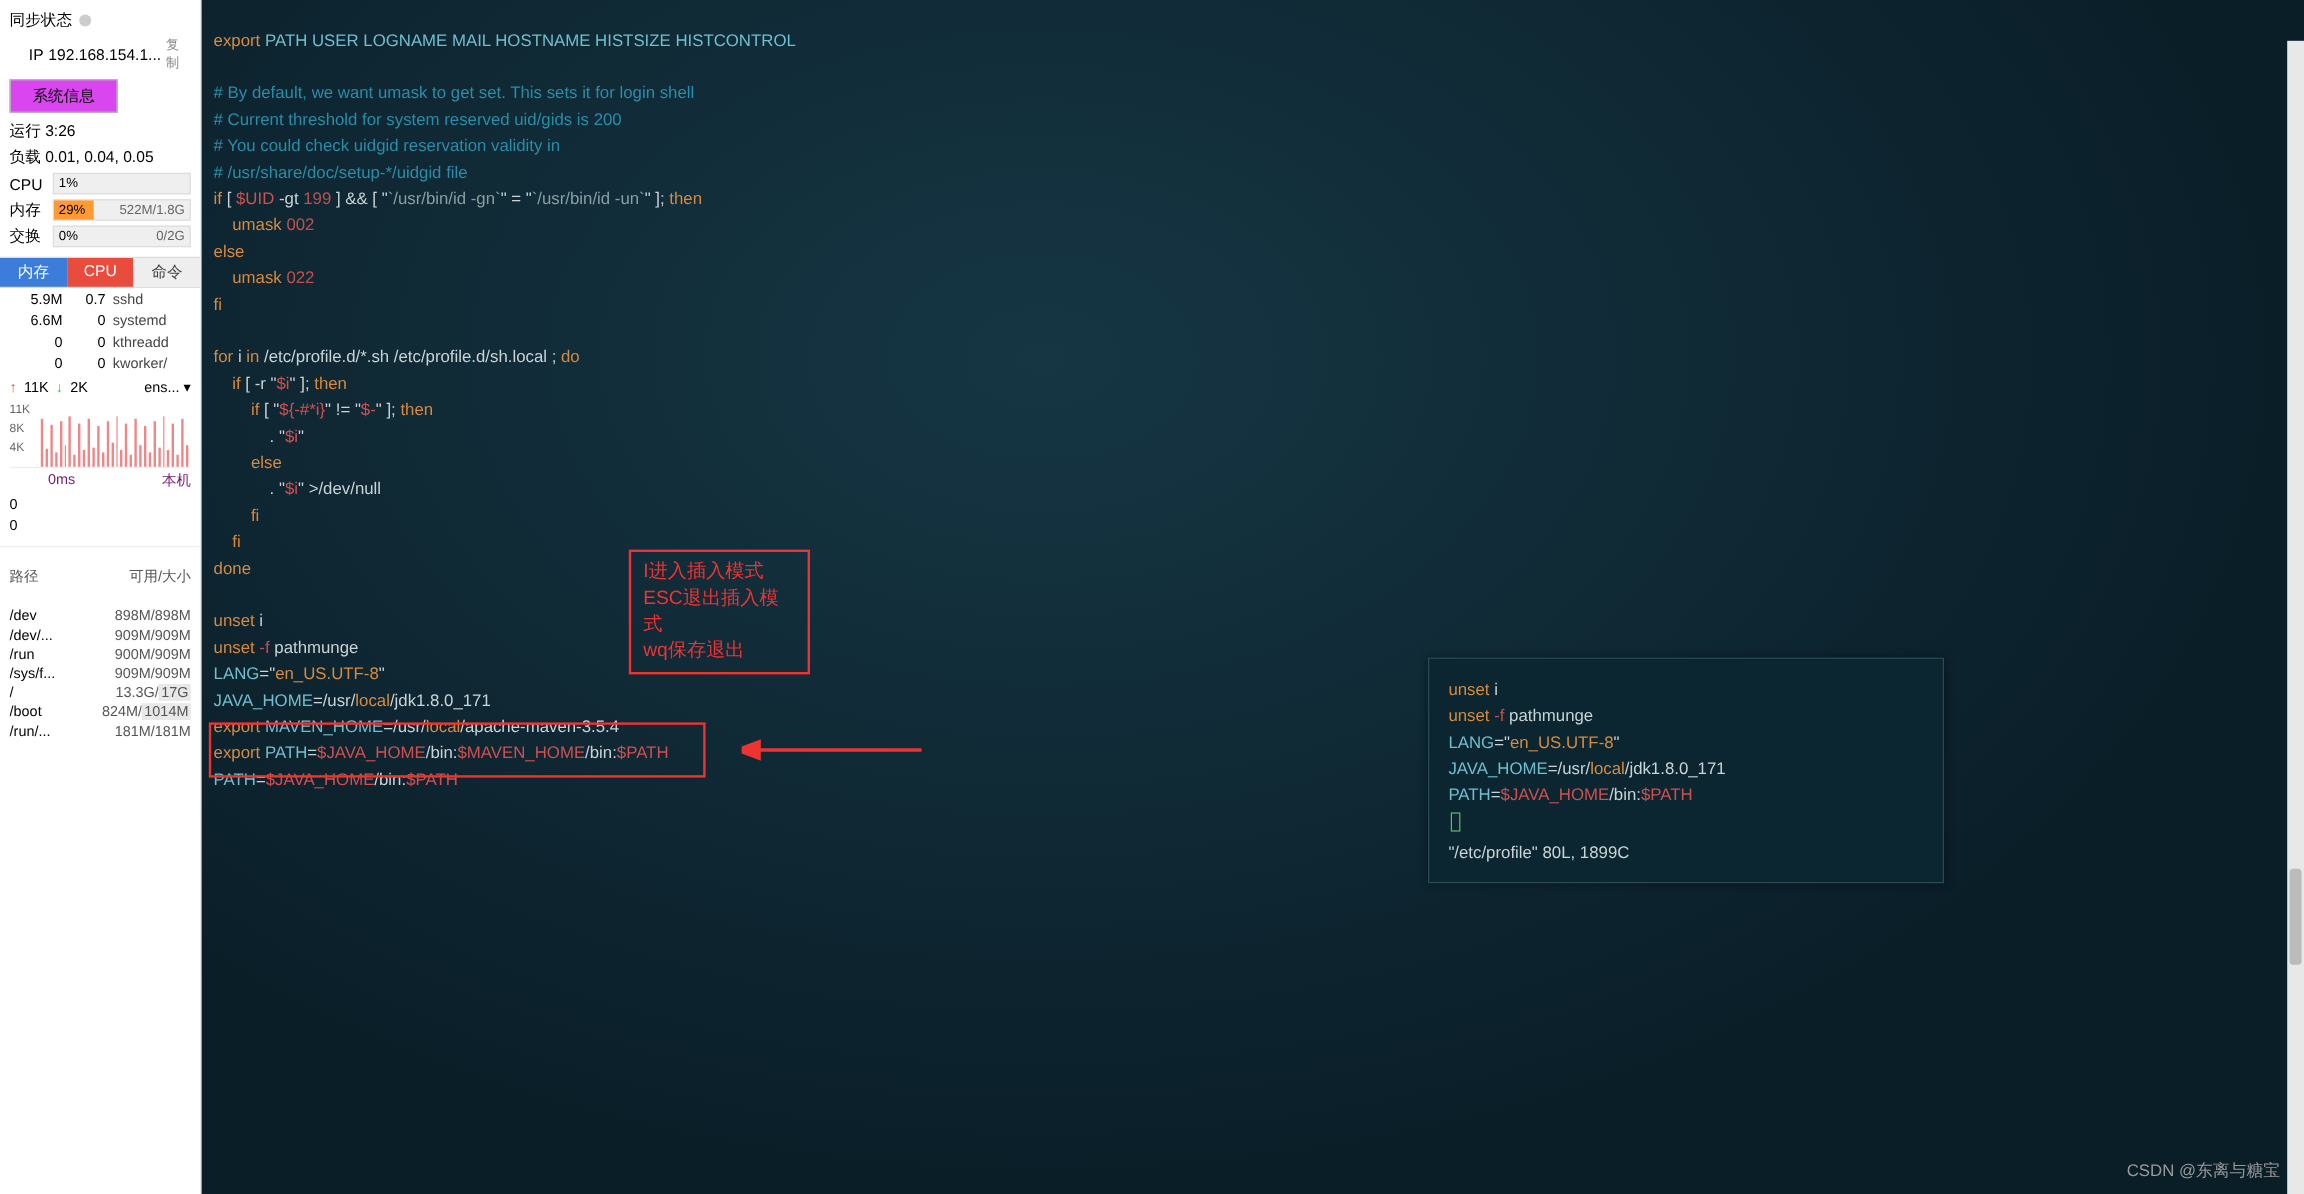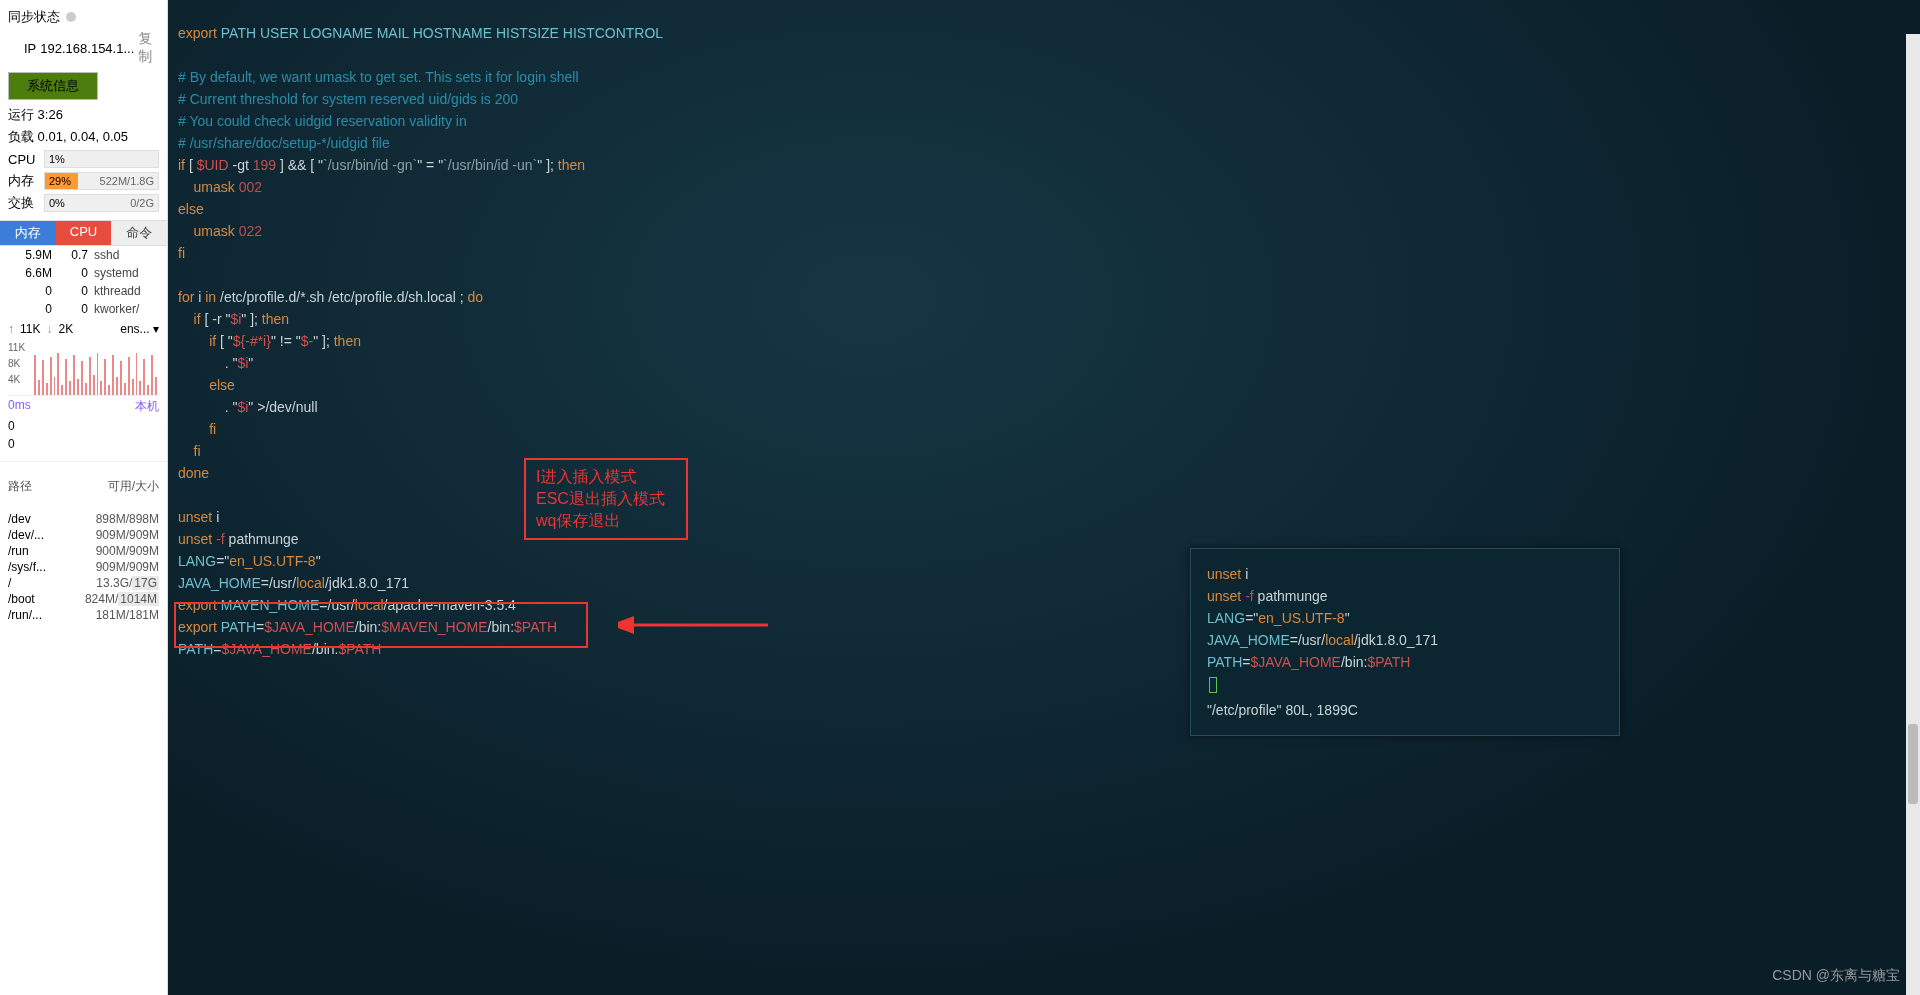--- a/index.html
+++ b/index.html
@@ -4,22 +4,22 @@
 <style>
 * { margin:0; padding:0; box-sizing:border-box; font-family:"Microsoft YaHei",Arial,sans-serif; }
 body { width:1920px; height:995px; background:#f5f5f5; overflow:hidden; position:relative; }
 .container { display:flex; height:100%; }
 
 
 .sidebar { width:168px; background:#fff; border-right:1px solid #ddd; font-size:13px; padding-top:6px; }
 .status-dot { width:10px; height:10px; border-radius:50%; background:#ccc; display:inline-block; }
 .sync-row { display:flex; align-items:center; gap:6px; padding:2px 8px; }
 .ip-row { padding:2px 24px; display:flex; align-items:center; gap:4px; }
-.copy-link { color:#888; font-size:14px;font-family:Liberation Mono, monospace; }
-.sys-btn { margin:4px 8px; padding:4px 18px; border:1px solid #bbb; background:#4d7c0f; cursor:pointer; font-size:13px;text-align:center; }
+.copy-link { color:#888; font-size:11px;font-family:Liberation Mono, monospace; }
+.sys-btn { margin:4px 8px; padding:4px 18px; border:1px solid #bbb; background:#d946ef; cursor:pointer; font-size:13px;text-align:center; }
 .statline { padding:2px 8px; font-size:13px; }
 .metric-row { display:flex; align-items:center; gap:6px; padding:2px 8px; font-size:13px; }
 .metric-row .label { width:30px; }
 .bar-box { flex:1; height:18px; background:#efefef; border:1px solid #ddd; position:relative; display:flex; align-items:center; }
 .bar-fill { position:absolute; left:0; top:0; bottom:0; background:#ff9933; }
 .bar-text { position:relative; z-index:1; font-size:11px; padding-left:4px; }
 .bar-right { position:absolute; right:4px; font-size:11px; color:#666; z-index:1; }
 
 .tab-header { display:flex; background:#f0f0f0; border-top:1px solid #ddd; border-bottom:1px solid #ddd; margin-top:6px; font-size:13px; }
 .tab-header .tab { flex:1; text-align:center; padding:3px 0; }
@@ -36,21 +36,21 @@
 .net-row { display:flex; align-items:center; gap:6px; padding:4px 8px; font-size:12px; }
 .up-arrow { color:#d9534f; }
 .down-arrow { color:#5cb85c; }
 .iface { margin-left:auto; }
 .chart { height:56px; margin:0 8px; background:linear-gradient(#fff,#fff); border-bottom:1px solid #eee; position:relative; }
 .chart .ylabels { position:absolute; left:0; top:0; font-size:10px; color:#666; line-height:16px; }
 .chart .bars { position:absolute; left:26px; right:2px; bottom:0; height:52px; display:flex; align-items:flex-end; gap:2px; }
 .chart .bars span { width:3px; background:#e88; }
 
 .latency-row { display:flex; padding:2px 8px; font-size:12px; justify-content:space-between; }
-.latency-row .lh { color:#8b5cf6; }
+.latency-row .lh { color:#701a75;margin-left:32px; }
 
 .disk-header { display:flex; padding:16px 8px; font-size:12px; border-top:1px solid #eee; margin-top:8px; color:#555; }
 .disk-header .d1{flex:1;} .disk-header .d2{width:90px; text-align:right;}
 .disk-row { display:flex; padding:1px 8px; font-size:12px; }
 .disk-row .d1{flex:1; overflow:hidden; white-space:nowrap;} .disk-row .d2{width:90px; text-align:right; color:#555;}
 .hl-gray { background:#e8e8e8; padding:0 2px; }
 
 
 .main { flex:1; background:#eaeaea; position:relative; display:flex; flex-direction:column; }
 .tabbar { height:34px; background:#f4f4f4; display:flex; align-items:center; padding:0 6px; gap:6px; border-bottom:1px solid #ccc; }
@@ -255,21 +255,21 @@
           <span class="d2">181M/181M</span>
         </div>
       </div>
   </div>
 
   <div class="main">
 
     <div class="terminal">
       <pre id="term-code"><div><span class="kw-export">export</span><span class="kw-white"> </span><span class="kw-var">PATH USER LOGNAME MAIL HOSTNAME HISTSIZE HISTCONTROL</span></div><div>&nbsp;</div><div><span class="kw-comment"># By default, we want umask to get set. This sets it for login shell</span></div><div><span class="kw-comment"># Current threshold for system reserved uid/gids is 200</span></div><div><span class="kw-comment"># You could check uidgid reservation validity in</span></div><div><span class="kw-comment"># /usr/share/doc/setup-*/uidgid file</span></div><div><span class="kw-ctrl">if</span><span class="kw-white"> [ </span><span class="kw-envvar">$UID</span><span class="kw-white"> -gt </span><span class="kw-num">199</span><span class="kw-white"> ] &amp;&amp; [ "</span><span class="kw-path">`/usr/bin/id -gn`</span><span class="kw-white">" = "</span><span class="kw-path">`/usr/bin/id -un`</span><span class="kw-white">" ]; </span><span class="kw-ctrl">then</span></div><div><span class="kw-white">    </span><span class="kw-ctrl">umask</span><span class="kw-white"> </span><span class="kw-num">002</span></div><div><span class="kw-ctrl">else</span></div><div><span class="kw-white">    </span><span class="kw-ctrl">umask</span><span class="kw-white"> </span><span class="kw-num">022</span></div><div><span class="kw-ctrl">fi</span></div><div>&nbsp;</div><div><span class="kw-ctrl">for</span><span class="kw-white"> i </span><span class="kw-ctrl">in</span><span class="kw-white"> /etc/profile.d/*.sh /etc/profile.d/sh.local ; </span><span class="kw-ctrl">do</span></div><div><span class="kw-white">    </span><span class="kw-ctrl">if</span><span class="kw-white"> [ -r "</span><span class="kw-envvar">$i</span><span class="kw-white">" ]; </span><span class="kw-ctrl">then</span></div><div><span class="kw-white">        </span><span class="kw-ctrl">if</span><span class="kw-white"> [ "</span><span class="kw-envvar">${-#*i}</span><span class="kw-white">" != "</span><span class="kw-envvar">$-</span><span class="kw-white">" ]; </span><span class="kw-ctrl">then</span></div><div><span class="kw-white">            . "</span><span class="kw-envvar">$i</span><span class="kw-white">"</span></div><div><span class="kw-white">        </span><span class="kw-ctrl">else</span></div><div><span class="kw-white">            . "</span><span class="kw-envvar">$i</span><span class="kw-white">" &gt;/dev/null</span></div><div><span class="kw-white">        </span><span class="kw-ctrl">fi</span></div><div><span class="kw-white">    </span><span class="kw-ctrl">fi</span></div><div><span class="kw-ctrl">done</span></div><div>&nbsp;</div><div><span class="kw-ctrl">unset</span><span class="kw-white"> i</span></div><div><span class="kw-ctrl">unset</span><span class="kw-white"> </span><span class="kw-flag">-f</span><span class="kw-white"> pathmunge</span></div><div><span class="kw-var">LANG</span><span class="kw-white">="</span><span class="kw-str">en_US.UTF-8</span><span class="kw-white">"</span></div><div><span class="kw-var">JAVA_HOME</span><span class="kw-white">=/usr/</span><span class="kw-ctrl">local</span><span class="kw-white">/jdk1.8.0_171</span></div><div><span class="kw-export">export</span><span class="kw-white"> </span><span class="kw-var">MAVEN_HOME</span><span class="kw-white">=/usr/</span><span class="kw-ctrl">local</span><span class="kw-white">/apache-maven-3.5.4</span></div><div><span class="kw-export">export</span><span class="kw-white"> </span><span class="kw-var">PATH</span><span class="kw-white">=</span><span class="kw-envvar">$JAVA_HOME</span><span class="kw-white">/bin:</span><span class="kw-envvar">$MAVEN_HOME</span><span class="kw-white">/bin:</span><span class="kw-envvar">$PATH</span></div><div><span class="kw-var">PATH</span><span class="kw-white">=</span><span class="kw-envvar">$JAVA_HOME</span><span class="kw-white">/bin:</span><span class="kw-envvar">$PATH</span></div></pre>
 
-      <div class="red-anno" style="left:356px; top:458px; width:164px;">
+      <div class="red-anno" style="left:356px; top:458px; width:151px;">
         <div>I进入插入模式</div>
         <div>ESC退出插入模式</div>
         <div>wq保存退出</div>
       </div>
       <div class="red-rect" style="left:6px; top:602px; width:414px; height:46px;"></div>
       <svg class="arrow-svg" style="left:450px; top:610px;" width="160" height="30">
         <defs>
             <marker id="ah" markerWidth="10" markerHeight="10" refX="2" refY="3" orient="auto">
               <path d="M0,0 L0,6 L8,3 z" fill="#e33"></path>
             </marker>

